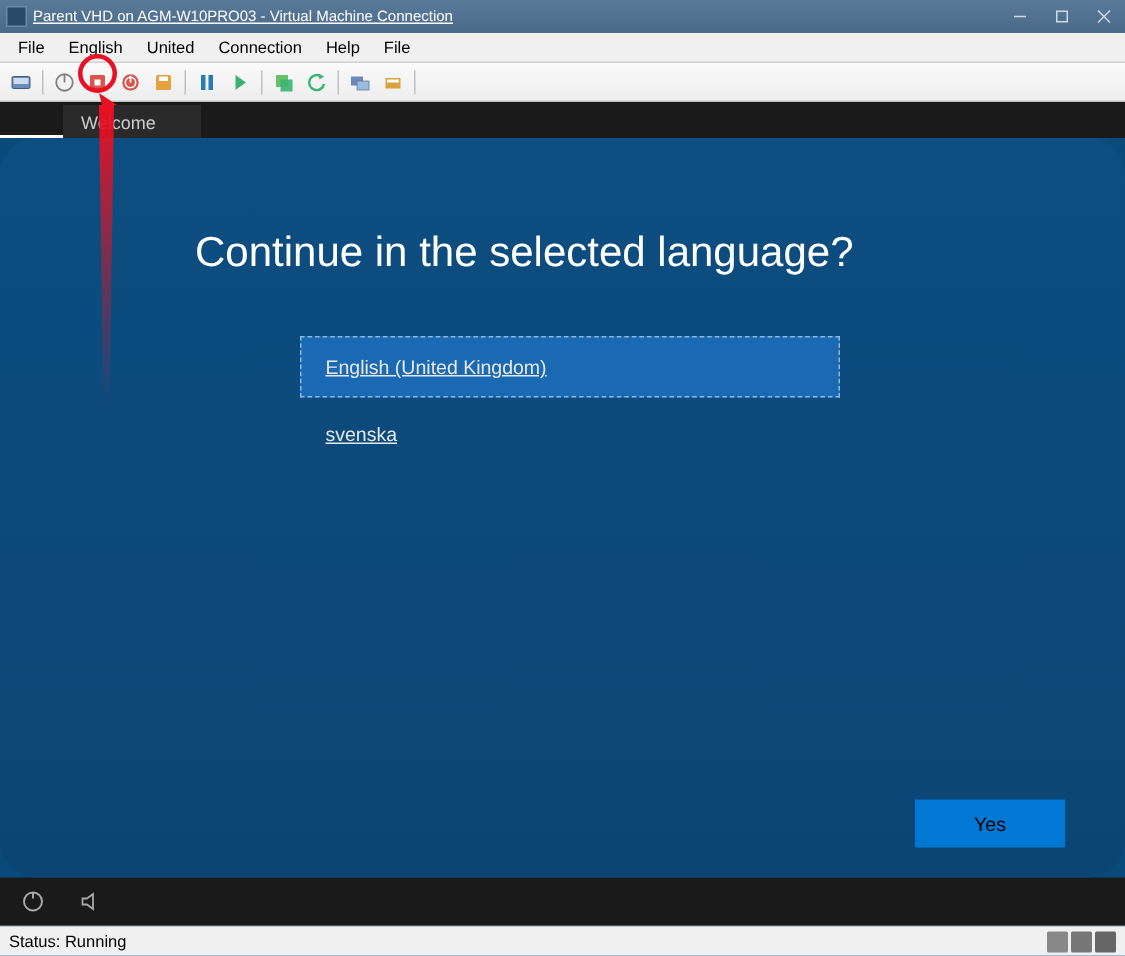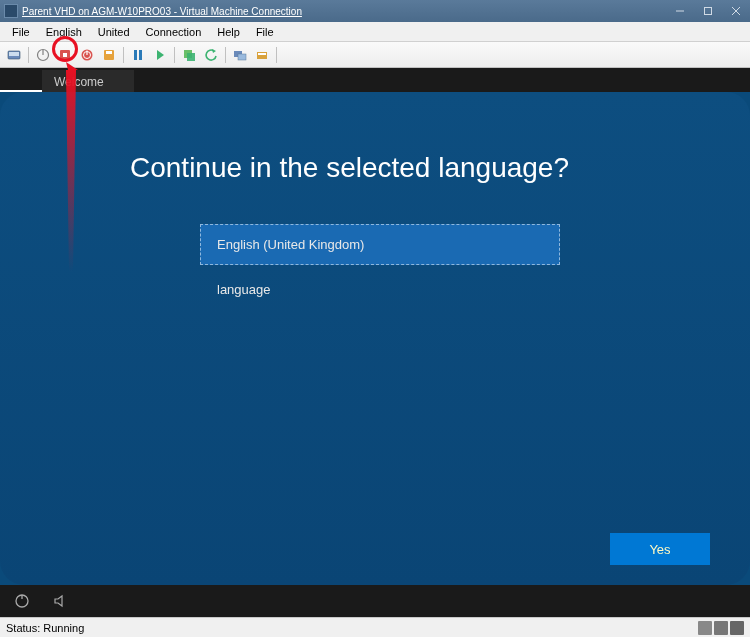--- a/index.html
+++ b/index.html
@@ -33,24 +33,24 @@
 
     
     .tab-row { height: 24px; background: #1a1a1a; display: flex; align-items: flex-end; }
     .tab-spacer { width: 42px; height: 100%; border-bottom: 2px solid #fff; }
     .tab { padding: 4px 30px 2px 12px; color: #ccc; font-size: 12px; background: #2a2a2a; height: 22px; display: flex; align-items: center; }
 
     
     .content { flex: 1; background: #0a4a7a; background: linear-gradient(to bottom, #0d4e80 0%, #0a4575 100%); padding: 40px 50px 0 50px; display: flex; flex-direction: column; color: #fff; position: relative; border-radius: 24px; }
     .heading { font-size: 28px; font-weight: 300; margin: 20px 0 40px 80px; }
     .options { margin-left: 150px; width: 360px; }
-    .option { padding: 12px 16px; font-size: 13px; color: #e8e8e8; cursor: pointer; border: 1px solid transparent; margin-bottom: 4px; }
+    .option { padding: 12px 16px; font-size: 13px; color: #e8e8e8; cursor: pointer; border: 1px solid transparent; margin-bottom: 4px; text-decoration: underline; }
     .option.selected { background: #1a6ab3; border: 1px dashed #8fb8de; }
 
-    .yes-btn { position: absolute; right: 40px; bottom: 20px; width: 100px; height: 32px; background: #0078d4; color: #fef9c3; border: none; font-size: 13px; cursor: pointer; }
+    .yes-btn { position: absolute; right: 40px; bottom: 20px; width: 100px; height: 32px; background: #0078d4; color: #000000; border: none; font-size: 13px; cursor: pointer; }
 
     
     .vm-bottom { height: 32px; background: #1a1a1a; display: flex; align-items: center; padding: 0 14px; gap: 22px; }
     .vm-bottom .mini-icon { color: #aaa; cursor: pointer; }
 
     
     .statusbar { height: 20px; background: #f0f0f0; border-top: 1px solid #c8c8c8; display: flex; align-items: center; font-size: 11px; padding: 0 6px; }
     .statusbar .status-text { flex: 1; }
     .statusbar .status-icons { display: flex; gap: 2px; align-items: center; }
     .statusbar .s-icon { width: 14px; height: 14px; background: #666; border-radius: 1px; }
@@ -180,21 +180,21 @@
 
 <div class="vm-screen">
   <div class="tab-row">
     <div class="tab-spacer"></div>
     <div class="tab">Welcome</div>
   </div>
   <div class="content">
     <div class="heading">Continue in the selected language?</div>
     <div class="options">
       <div class="option selected">English (United Kingdom)</div>
-      <div class="option">language</div>
+      <div class="option">svenska</div>
     </div>
     <button class="yes-btn">Yes</button>
   </div>
   <div class="vm-bottom">
     <span class="mini-icon">
       <svg width="16" height="16" viewBox="0 0 16 16">
           <circle cx="8" cy="8" r="6" fill="none" stroke="#aaa" stroke-width="1.3"></circle>
           <line x1="8" y1="2" x2="8" y2="6" stroke="#aaa" stroke-width="1.3"></line>
         </svg>
     </span>

